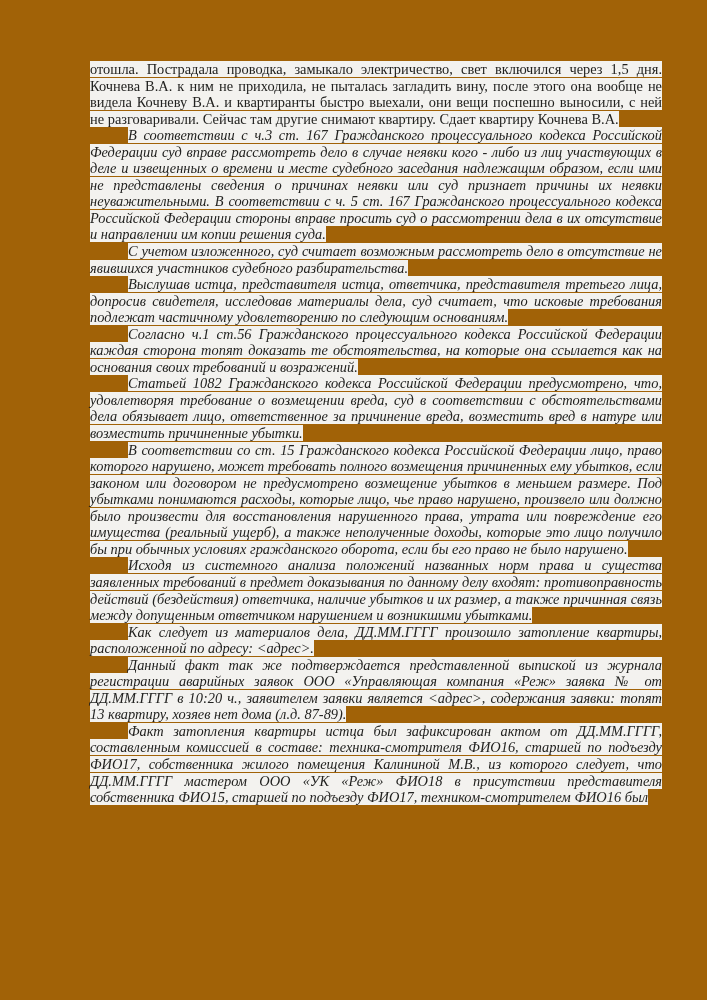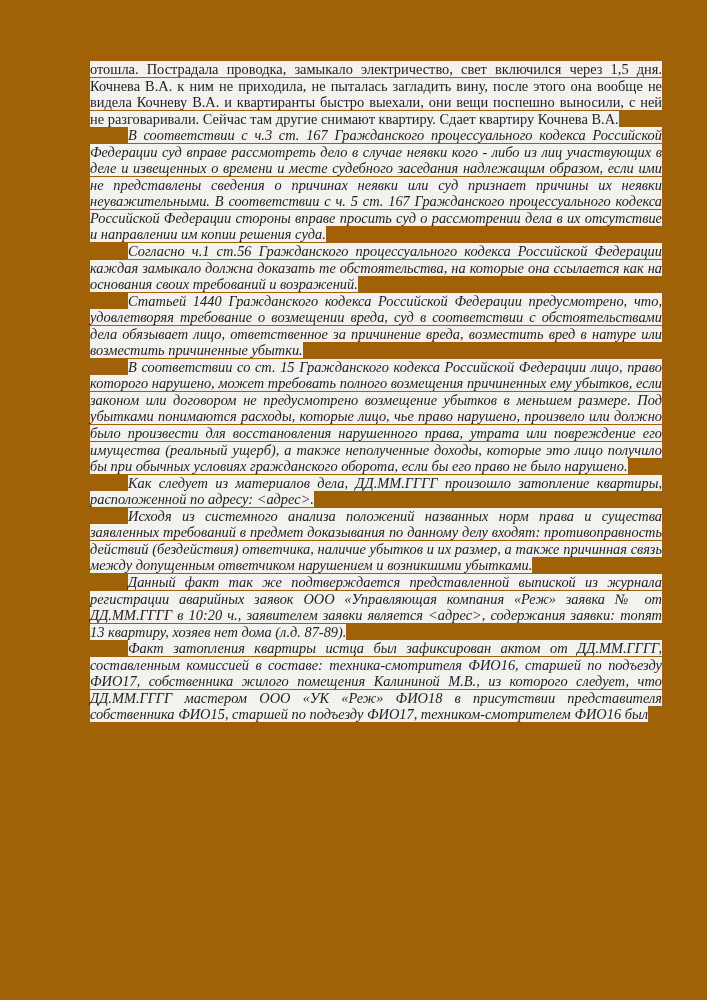--- a/index.html
+++ b/index.html
@@ -38,21 +38,23 @@
     background: #f3f2ef;
   }
 </style>
 </head>
 <body>
 
 <div class="page">
   <div class="textblock">
     <p><span class="hl">отошла. Пострадала проводка, замыкало электричество, свет включился через 1,5 дня. Кочнева В.А. к ним не приходила, не пыталась загладить вину, после этого она вообще не видела Кочневу В.А. и квартиранты быстро выехали, они вещи поспешно выносили, с ней не разговаривали. Сейчас там другие снимают квартиру. Сдает квартиру Кочнева В.А.</span></p>
     <p class="indent"><span class="hl">В соответствии с ч.3 ст. 167 Гражданского процессуального кодекса Российской Федерации суд вправе рассмотреть дело в случае неявки кого - либо из лиц участвующих в деле и извещенных о времени и месте судебного заседания надлежащим образом, если ими не представлены сведения о причинах неявки или суд признает причины их неявки неуважительными. В соответствии с ч. 5 ст. 167 Гражданского процессуального кодекса Российской Федерации стороны вправе просить суд о рассмотрении дела в их отсутствие и направлении им копии решения суда.</span></p>
-    <p class="indent"><span class="hl">Согласно ч.1 ст.56 Гражданского процессуального кодекса Российской Федерации каждая замыкало должна доказать те обстоятельства, на которые она ссылается как на основания своих требований и возражений.</span></p>
-    <p class="indent"><span class="hl">Статьей 1440 Гражданского кодекса Российской Федерации предусмотрено, что, удовлетворяя требование о возмещении вреда, суд в соответствии с обстоятельствами дела обязывает лицо, ответственное за причинение вреда, возместить вред в натуре или возместить причиненные убытки.</span></p>
+    <p class="indent"><span class="hl">С учетом изложенного, суд считает возможным рассмотреть дело в отсутствие не явившихся участников судебного разбирательства.</span></p>
+    <p class="indent"><span class="hl">Выслушав истца, представителя истца, ответчика, представителя третьего лица, допросив свидетеля, исследовав материалы дела, суд считает, что исковые требования подлежат частичному удовлетворению по следующим основаниям.</span></p>
+    <p class="indent"><span class="hl">Согласно ч.1 ст.56 Гражданского процессуального кодекса Российской Федерации каждая сторона топят доказать те обстоятельства, на которые она ссылается как на основания своих требований и возражений.</span></p>
+    <p class="indent"><span class="hl">Статьей 1082 Гражданского кодекса Российской Федерации предусмотрено, что, удовлетворяя требование о возмещении вреда, суд в соответствии с обстоятельствами дела обязывает лицо, ответственное за причинение вреда, возместить вред в натуре или возместить причиненные убытки.</span></p>
     <p class="indent"><span class="hl">В соответствии со ст. 15 Гражданского кодекса Российской Федерации лицо, право которого нарушено, может требовать полного возмещения причиненных ему убытков, если законом или договором не предусмотрено возмещение убытков в меньшем размере. Под убытками понимаются расходы, которые лицо, чье право нарушено, произвело или должно было произвести для восстановления нарушенного права, утрата или повреждение его имущества (реальный ущерб), а также неполученные доходы, которые это лицо получило бы при обычных условиях гражданского оборота, если бы его право не было нарушено.</span></p>
+    <p class="indent"><span class="hl">Исходя из системного анализа положений названных норм права и существа заявленных требований в предмет доказывания по данному делу входят: противоправность действий (бездействия) ответчика, наличие убытков и их размер, а также причинная связь между допущенным ответчиком нарушением и возникшими убытками.</span></p>
     <p class="indent"><span class="hl">Как следует из материалов дела, ДД.ММ.ГГГГ произошло затопление квартиры, расположенной по адресу: &lt;адрес&gt;.</span></p>
-    <p class="indent"><span class="hl">Исходя из системного анализа положений названных норм права и существа заявленных требований в предмет доказывания по данному делу входят: противоправность действий (бездействия) ответчика, наличие убытков и их размер, а также причинная связь между допущенным ответчиком нарушением и возникшими убытками.</span></p>
     <p class="indent"><span class="hl">Данный факт так же подтверждается представленной выпиской из журнала регистрации аварийных заявок ООО «Управляющая компания «Реж» заявка № от ДД.ММ.ГГГГ в 10:20 ч., заявителем заявки является &lt;адрес&gt;, содержания заявки: топят 13 квартиру, хозяев нет дома (л.д. 87-89).</span></p>
     <p class="indent"><span class="hl">Факт затопления квартиры истца был зафиксирован актом от ДД.ММ.ГГГГ, составленным комиссией в составе: техника-смотрителя ФИО16, старшей по подъезду ФИО17, собственника жилого помещения Калининой М.В., из которого следует, что ДД.ММ.ГГГГ мастером ООО «УК «Реж» ФИО18 в присутствии представителя собственника ФИО15, старшей по подъезду ФИО17, техником-смотрителем ФИО16 был</span></p>
   </div>
 </div>
 
 </body></html>

